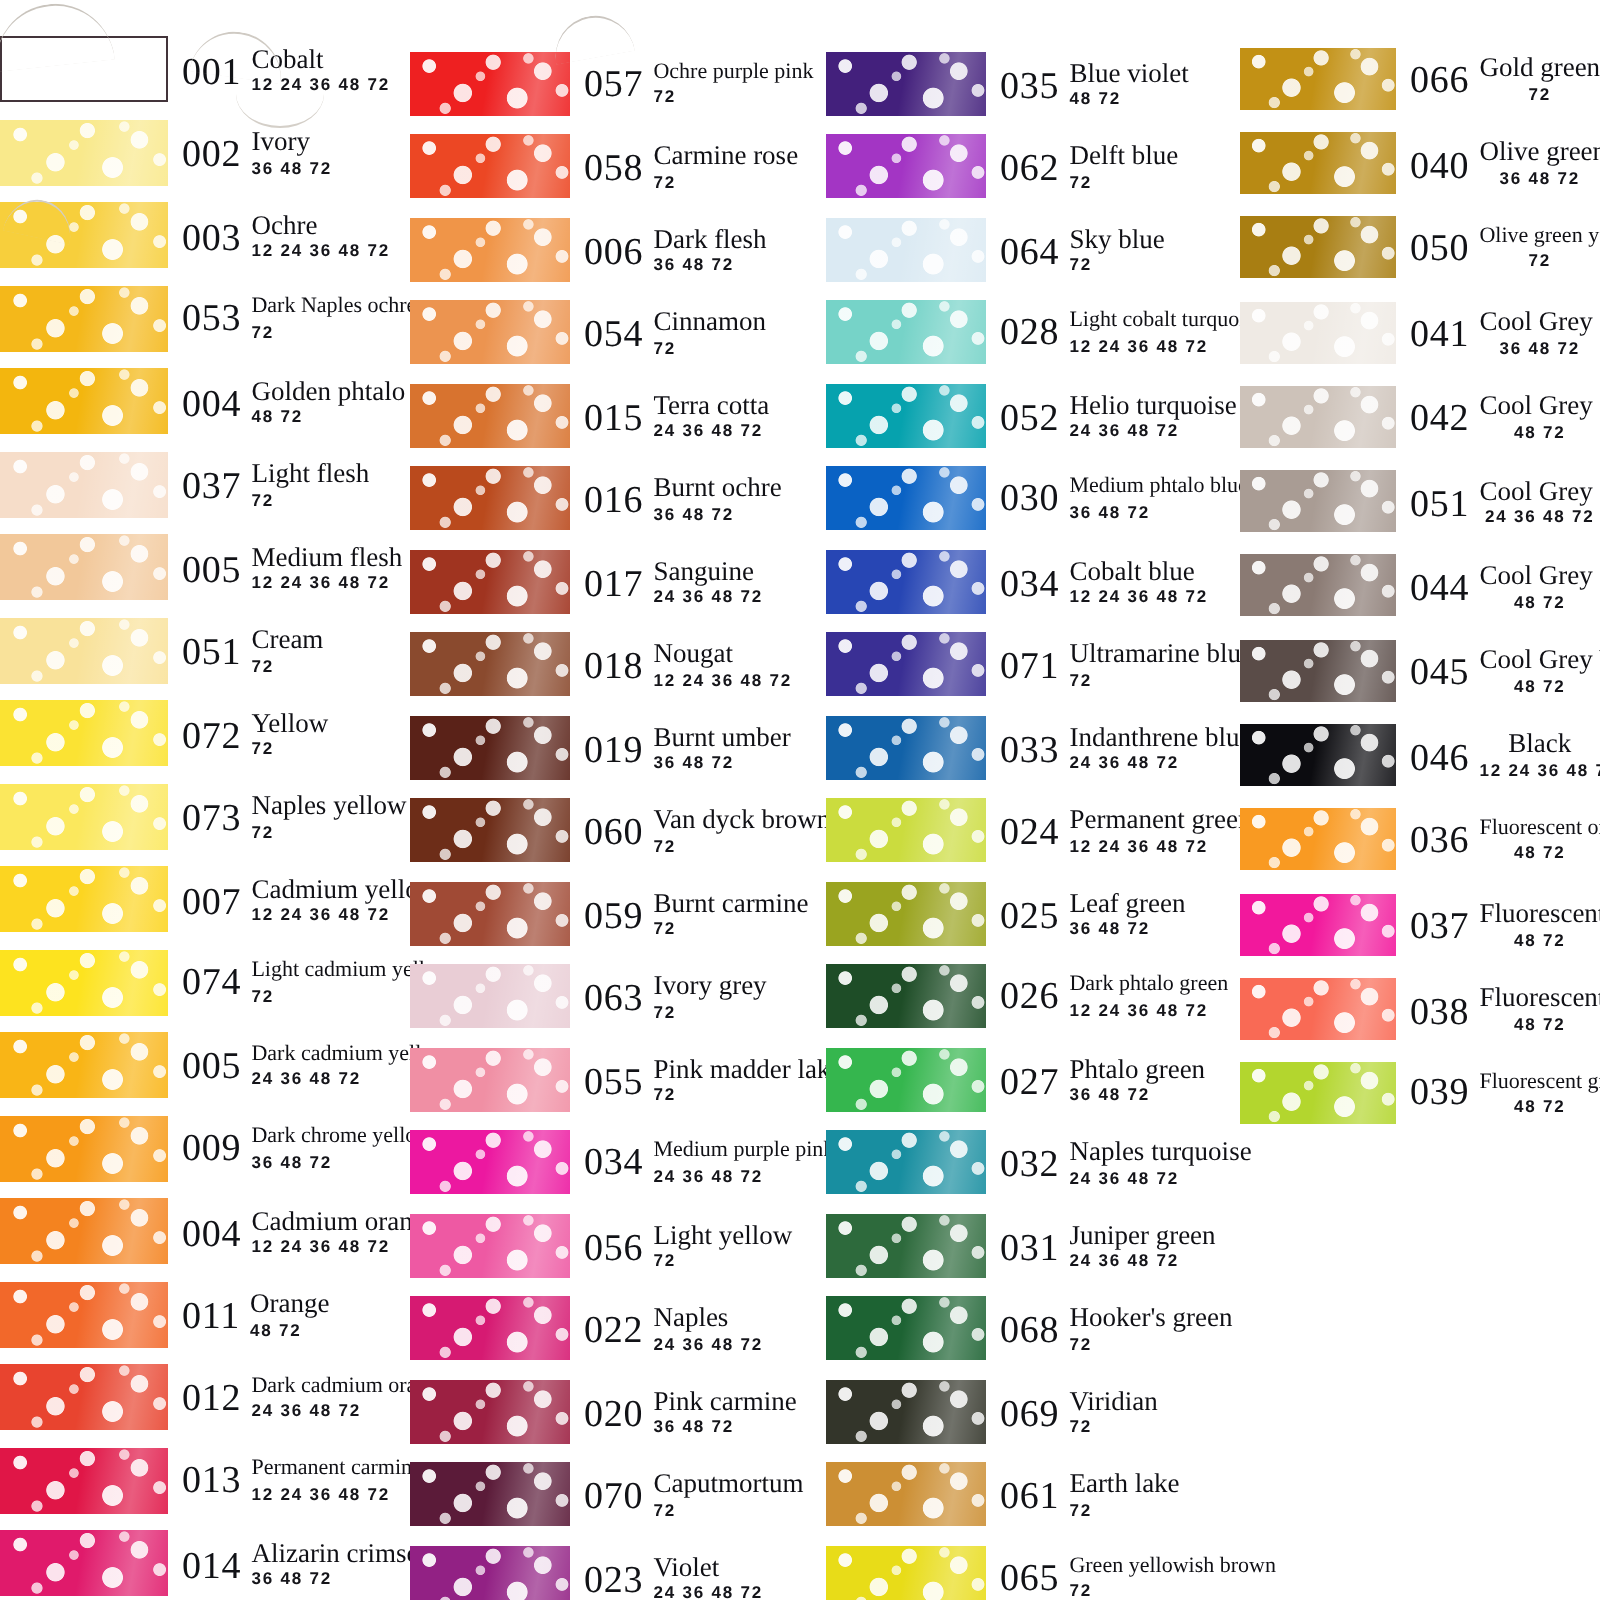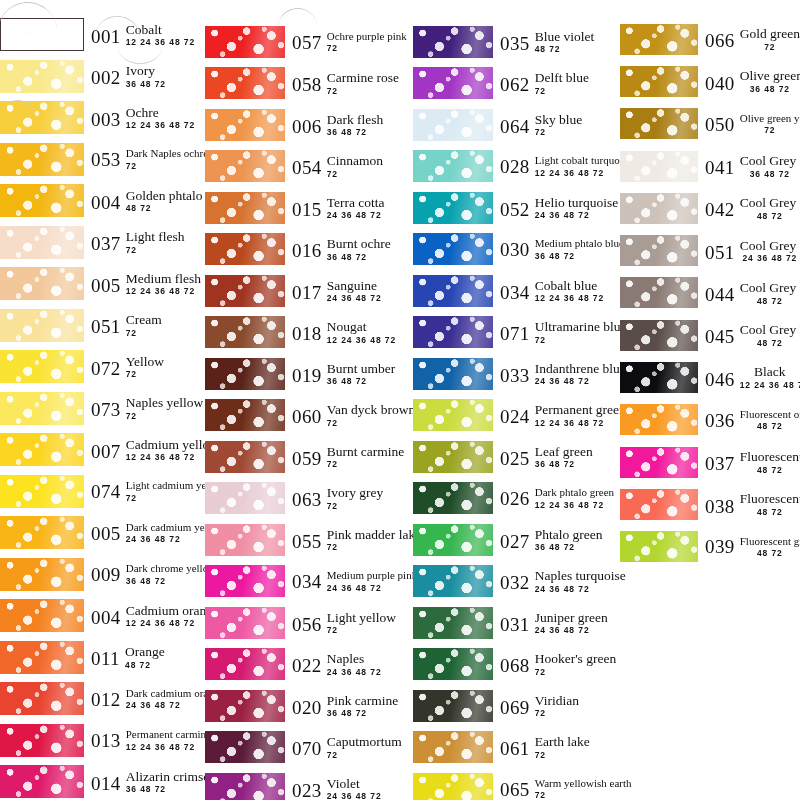--- a/index.html
+++ b/index.html
@@ -685,21 +685,21 @@
             <span class="cname">Earth lake</span>
             <span class="sizes">72</span>
           </div>
         </div>
       </div>
       <div class="row">
         <div class="swatch" style="background: rgb(232, 220, 24);"></div>
         <div class="meta">
           <span class="code">065</span>
           <div class="names">
-            <span class="cname small">Warm yellowish earth</span>
+            <span class="cname small">Green yellowish brown</span>
             <span class="sizes">72</span>
           </div>
         </div>
       </div>
     </div>
     <div class="column col-3">
       <div class="row">
         <div class="swatch" style="background: rgb(194, 145, 21);"></div>
         <div class="meta">
           <span class="code">066</span>

